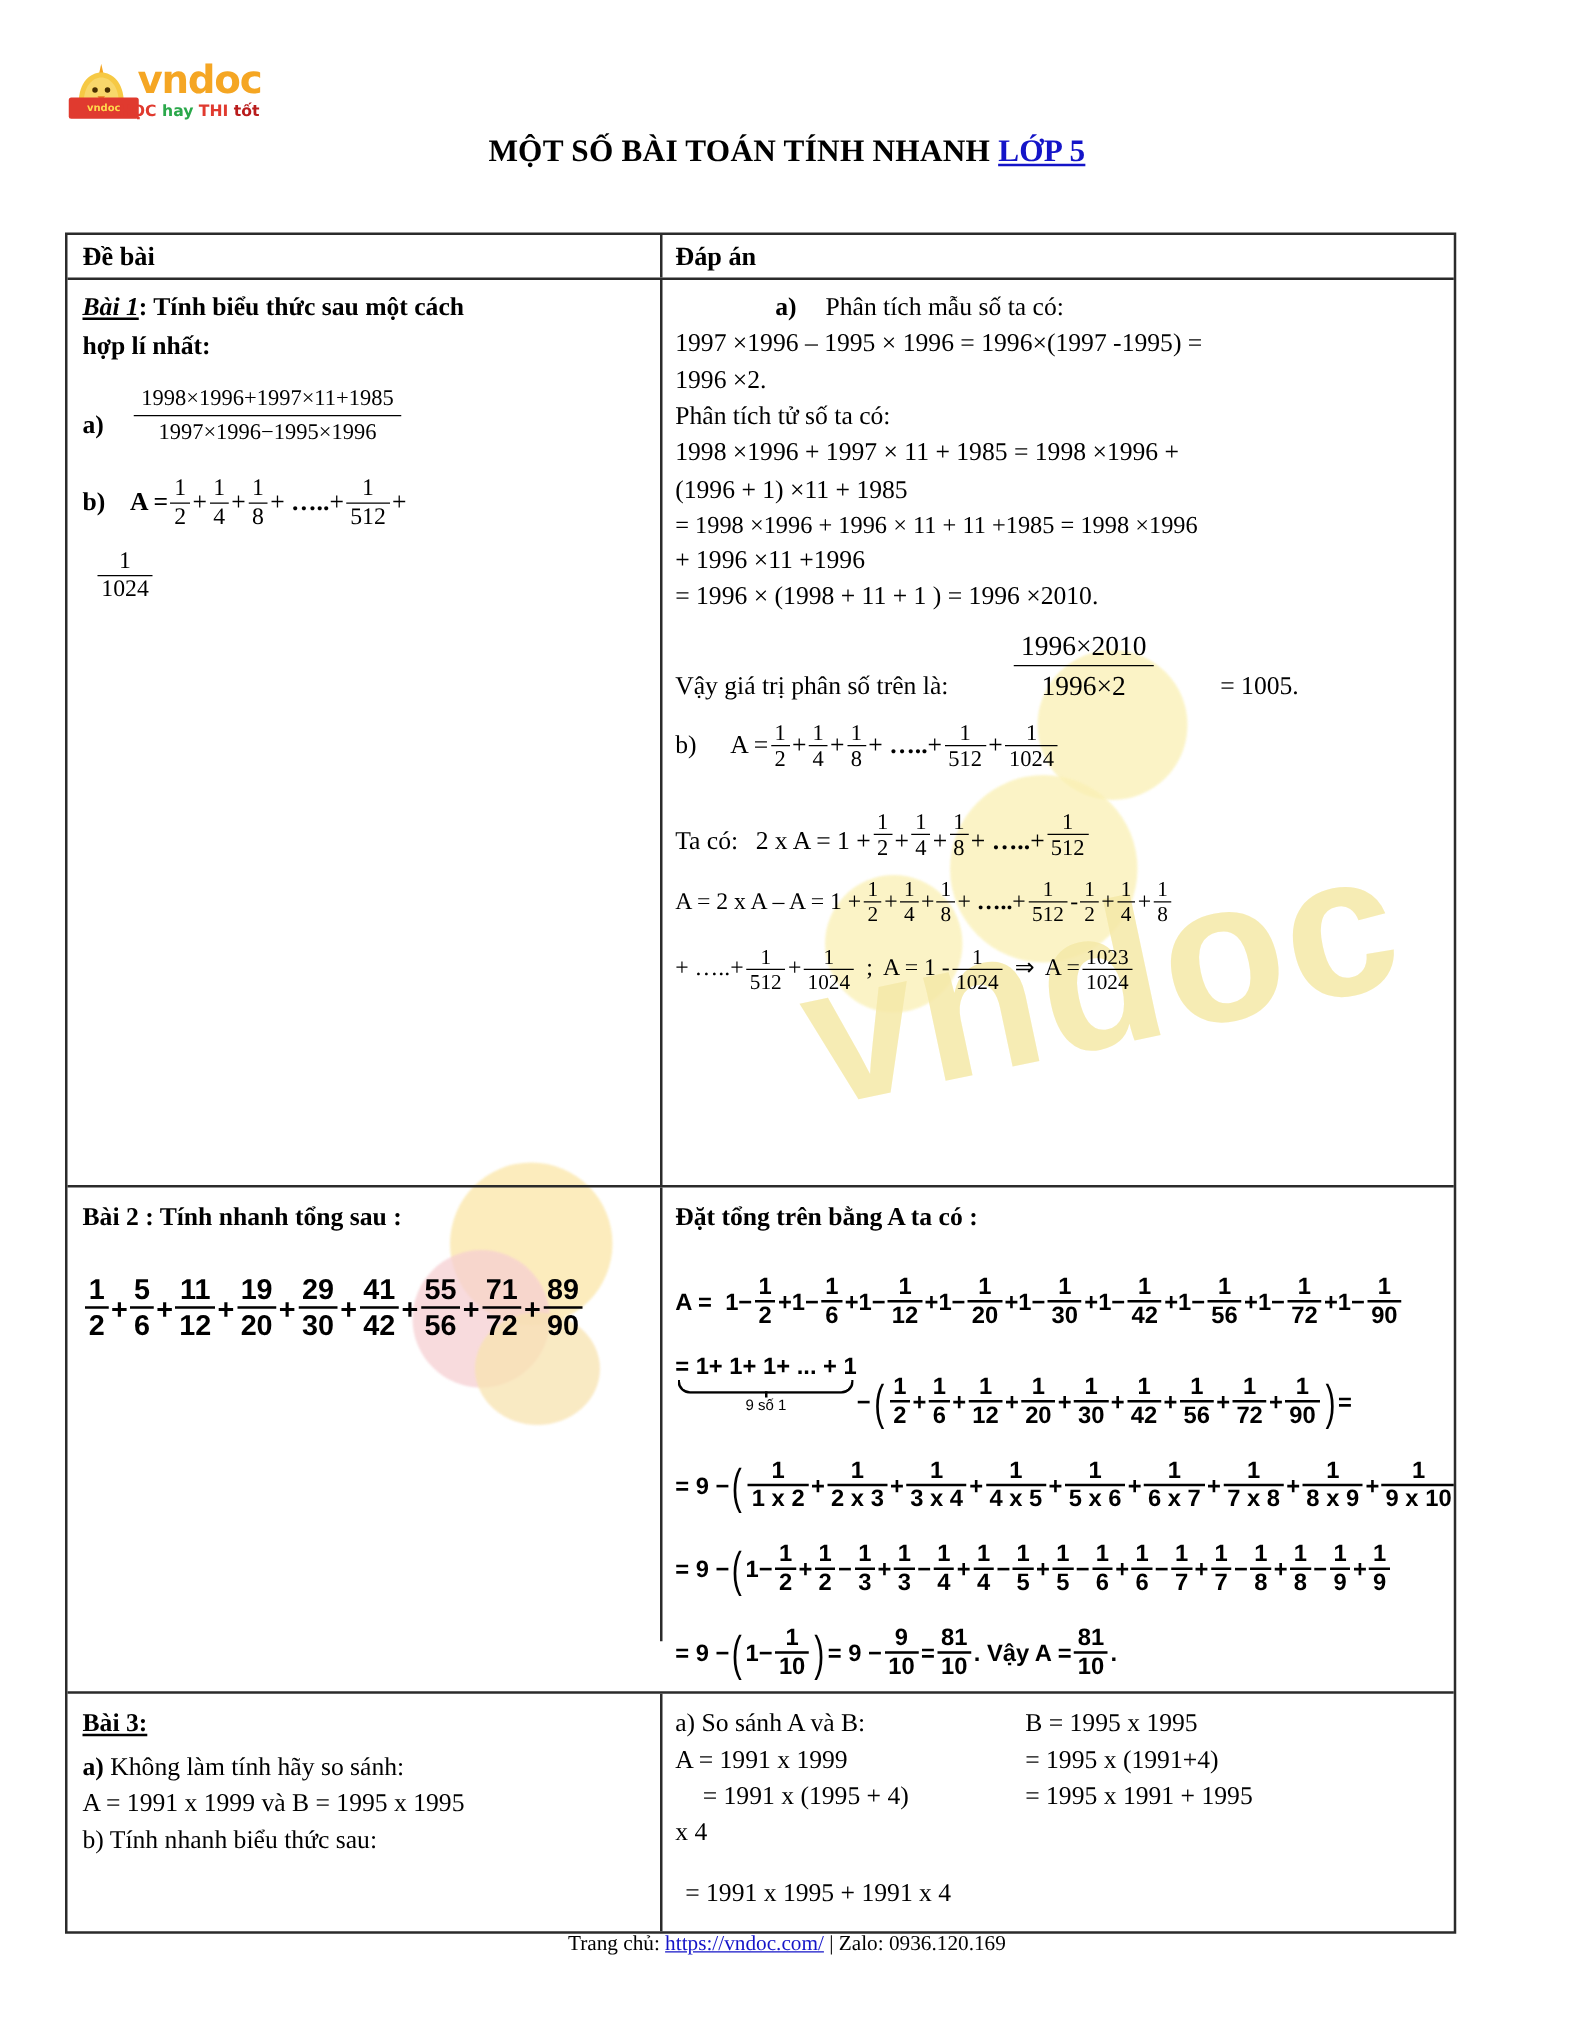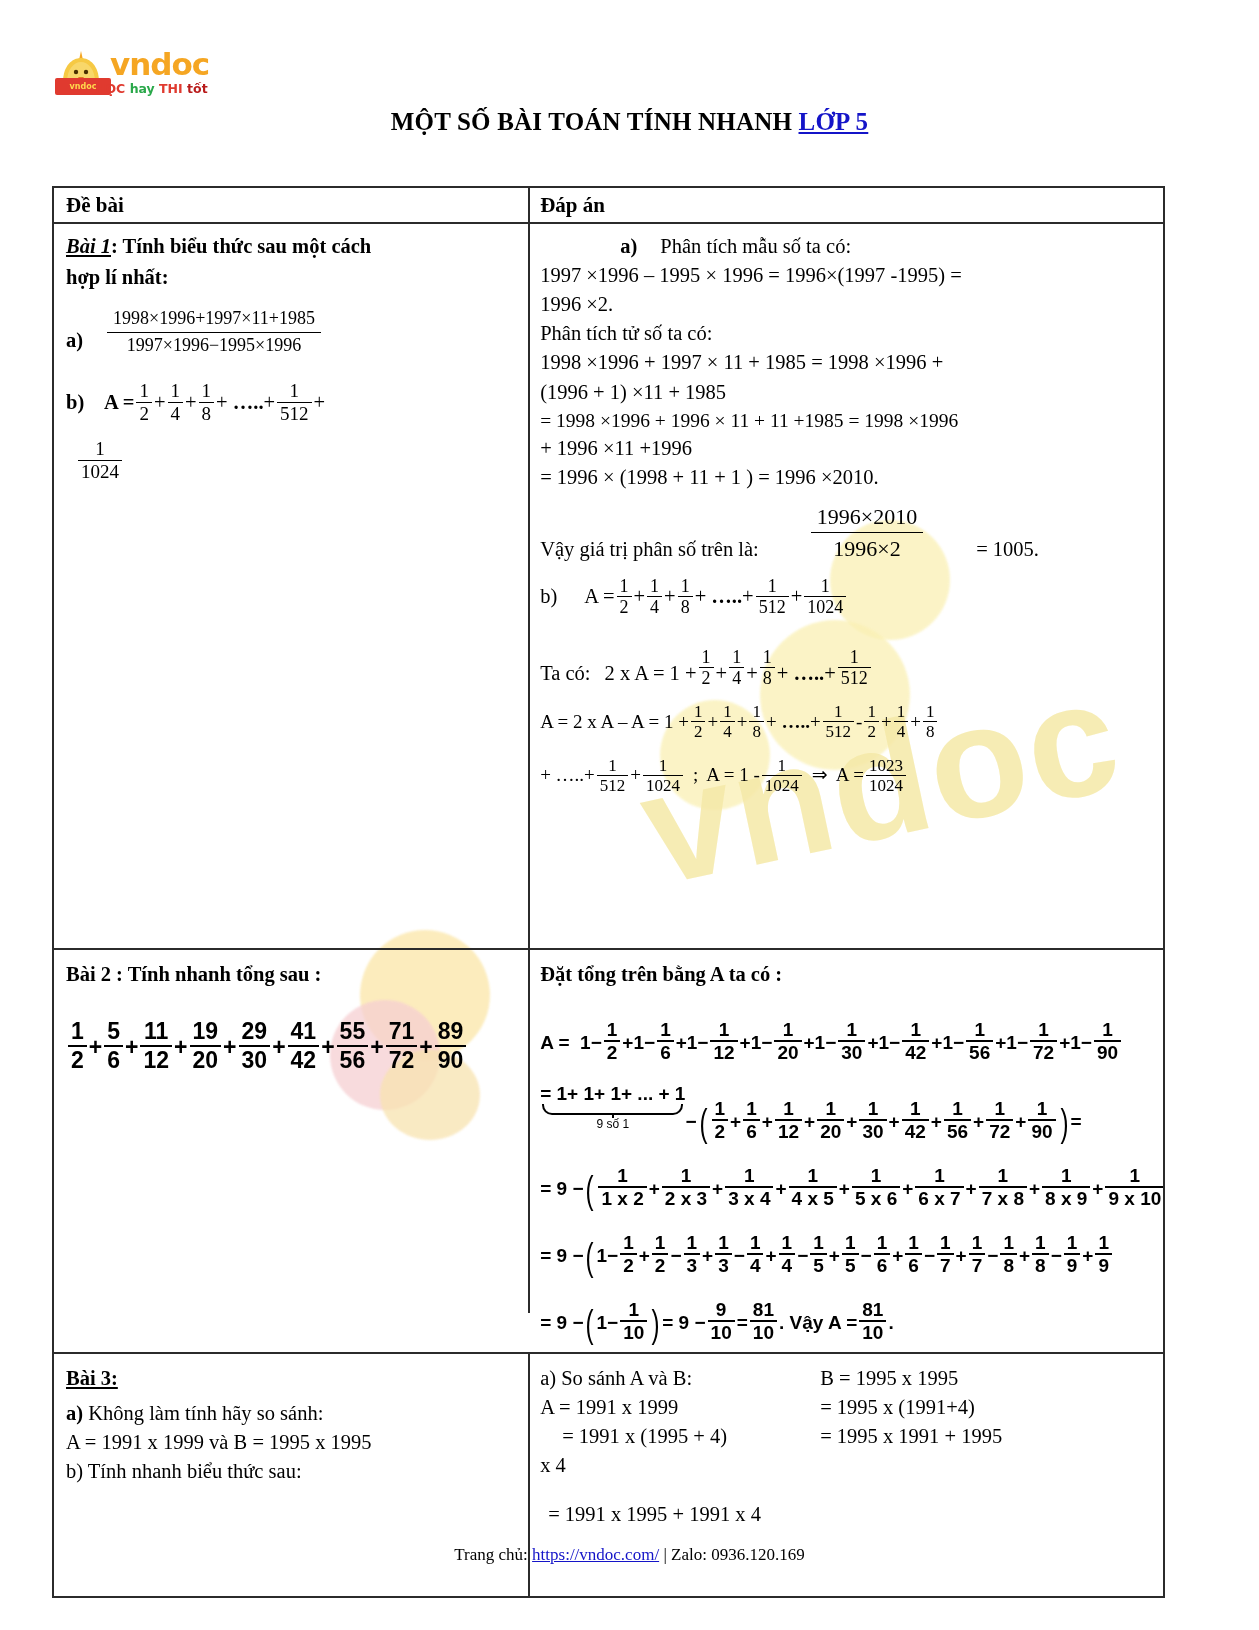--- a/index.html
+++ b/index.html
@@ -374,21 +374,21 @@
           <span>= 9 −</span><span class="paren">(</span><span>1−</span><span class="fr"><span class="n">1</span><span class="d">2</span></span>+<span class="fr"><span class="n">1</span><span class="d">2</span></span>−<span class="fr"><span class="n">1</span><span class="d">3</span></span>+<span class="fr"><span class="n">1</span><span class="d">3</span></span>−<span class="fr"><span class="n">1</span><span class="d">4</span></span>+<span class="fr"><span class="n">1</span><span class="d">4</span></span>−<span class="fr"><span class="n">1</span><span class="d">5</span></span>+<span class="fr"><span class="n">1</span><span class="d">5</span></span>−<span class="fr"><span class="n">1</span><span class="d">6</span></span>+<span class="fr"><span class="n">1</span><span class="d">6</span></span>−<span class="fr"><span class="n">1</span><span class="d">7</span></span>+<span class="fr"><span class="n">1</span><span class="d">7</span></span>−<span class="fr"><span class="n">1</span><span class="d">8</span></span>+<span class="fr"><span class="n">1</span><span class="d">8</span></span>−<span class="fr"><span class="n">1</span><span class="d">9</span></span>+<span class="fr"><span class="n">1</span><span class="d">9</span></span>
         </div>
 
         <div class="mth" style="margin-top:22px;">
           <span>= 9 −</span><span class="paren">(</span><span>1−</span><span class="fr"><span class="n">1</span><span class="d">10</span></span><span class="paren">)</span><span>= 9 −</span><span class="fr"><span class="n">9</span><span class="d">10</span></span><span>=</span><span class="fr"><span class="n">81</span><span class="d">10</span></span><span>. Vậy A =</span><span class="fr"><span class="n">81</span><span class="d">10</span></span><span>.</span>
         </div>
       </div>
     </div>
 
     <div class="row">
-      <div class="cL bd" style="height:242px;font-family:Liberation Serif, serif;">
+      <div class="cL bd" style="height:190px;font-family:Liberation Serif, serif;">
         <div class="b u" style="margin-top:4px;display:inline-block;">Bài 3:</div>
         <div style="margin-top:6px;"><span class="b">a)</span> <span>Không làm tính hãy so sánh:</span></div>
         <div>A = 1991 x 1999 và B = 1995 x 1995</div>
         <div>b) Tính nhanh biểu thức sau:</div>
       </div>
 
       <div class="cR bd">
         <div style="display:flex;margin-top:4px;">
           <span style="width:280px;">a) So sánh A và B:</span>
           <span>B = 1995 x 1995</span>

